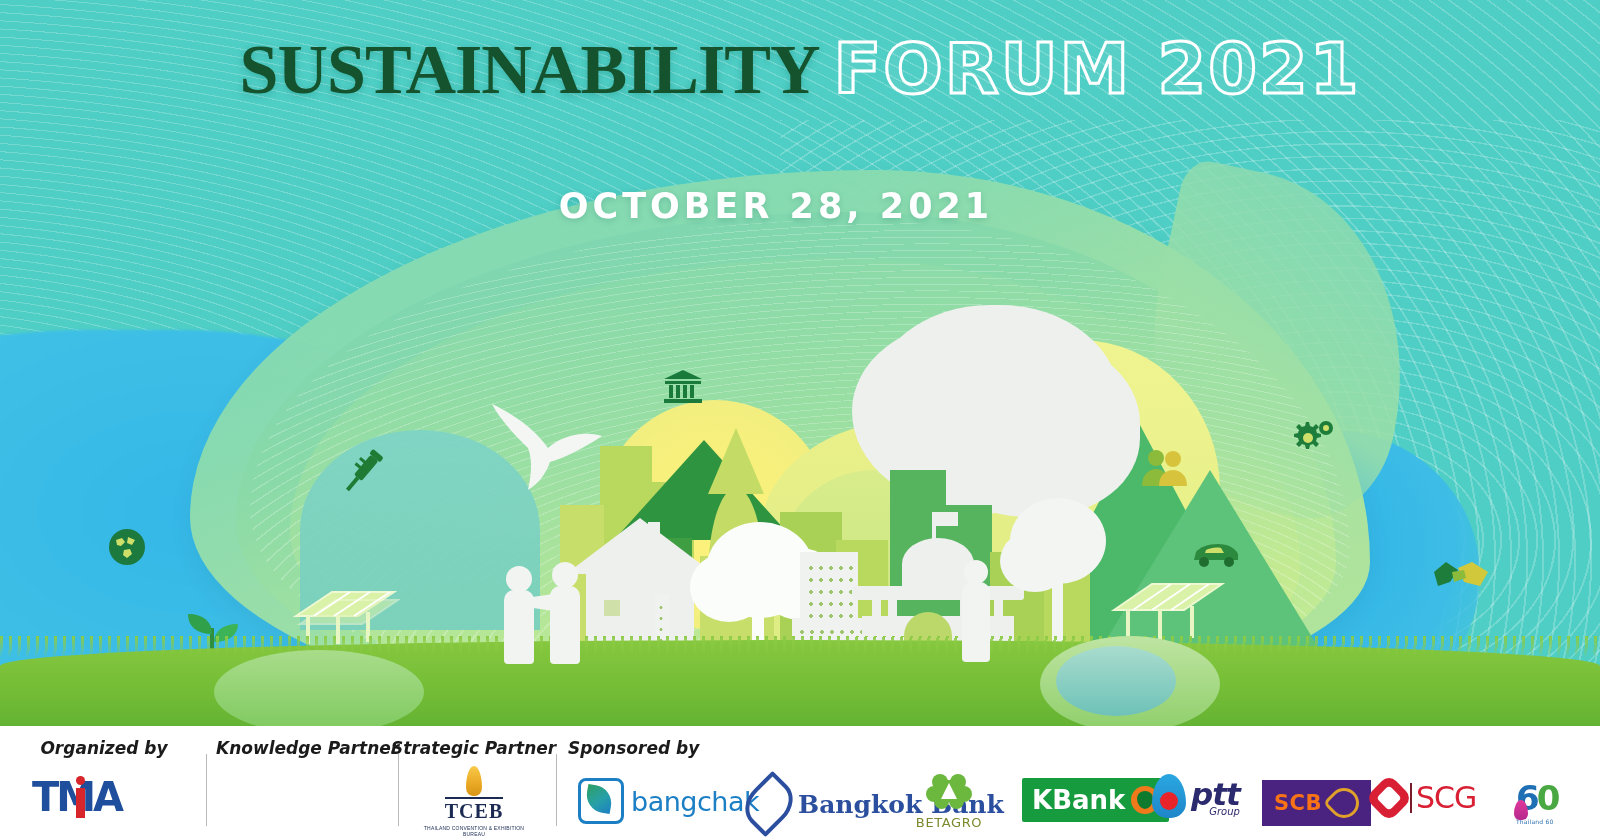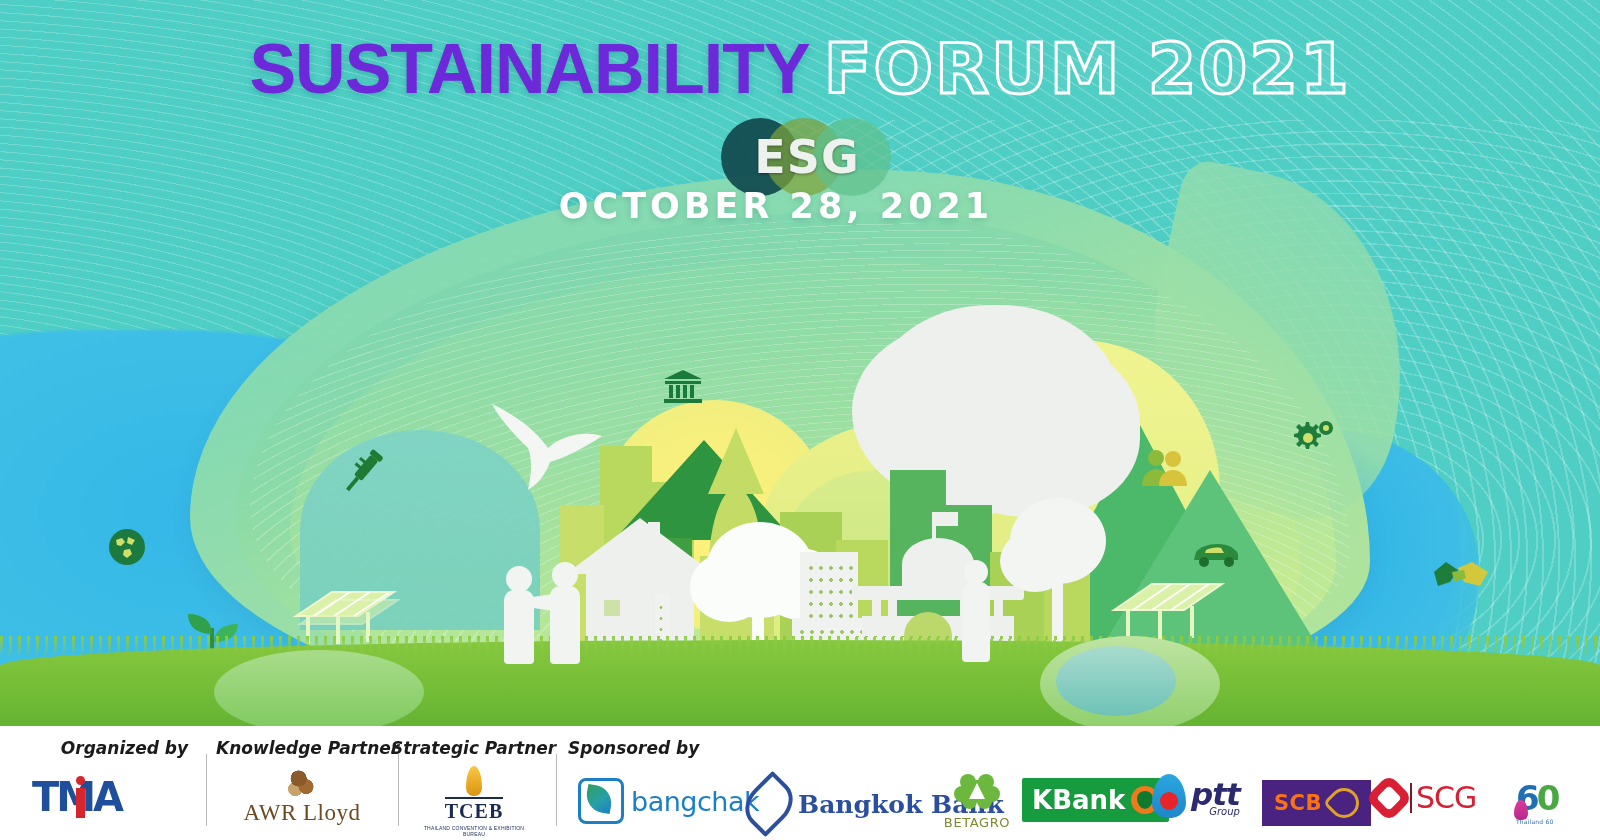--- a/index.html
+++ b/index.html
@@ -205,22 +205,22 @@
 
   
   .ico{position:absolute;}
 
   
   .headline{
     position:absolute;top:28px;left:0;width:1600px;text-align:center;
     white-space:nowrap;
   }
   .t-solid{
-    font-family:Liberation Sans, sans-serif;
-    font-weight:bold;font-size:70px;letter-spacing:-1px;color:#6d28d9;
+    font-family:Liberation Serif, serif;
+    font-weight:bold;font-size:70px;letter-spacing:-1px;color:#14532d;
     text-shadow:0 2px 7px rgba(0,90,80,.25);
   }
   .t-outline{
     font-family:"DejaVu Sans",sans-serif;
     font-weight:bold;font-size:70px;letter-spacing:2px;
     color:rgba(255,255,255,.06);
     -webkit-text-stroke:3px #ffffff;
     margin-left:14px;
   }
   .subline{
@@ -564,55 +564,44 @@
     <div class="person" style="left:524px;top:596px;width:32px;height:10px;transform:rotate(-8deg);"></div>
     <div class="person" style="left:964px;top:560px;width:24px;height:24px;border-radius:50%;"></div>
     <div class="person" style="left:962px;top:582px;width:28px;height:80px;border-radius:10px 10px 4px 4px;"></div>
   </div>
 
   <div class="headline">
     <span class="t-solid">SUSTAINABILITY</span><span class="t-outline">FORUM 2021</span>
   </div>
 
   <div class="subline">
-    <span class="esg">
-      <span class="esg-c esg-c1"></span>
-      <span class="esg-c esg-c2"></span>
-      <span class="esg-c esg-c3"></span>
-      <span class="esg-txt">ESG</span>
-    </span>
+    
   </div>
 
   <div class="dateline">
     <span class="t-date">OCTOBER 28, 2021</span>
   </div>
 
   <div class="sponsorbar">
 
-    <div class="grp" style="left:20px;top:12px;width:168px;text-align:right;">
+    <div class="grp" style="left:20px;top:12px;width:168px;">
       <div class="grp-label">Organized by</div>
     </div>
     <div class="logo-row" style="left:28px;top:48px;width:158px;justify-content:center;">
       <div class="tma">
         <span class="tma-txt">TMA</span>
         <span class="tma-reddot"></span>
         <span class="tma-red"></span>
       </div>
     </div>
 
     <div class="vdiv" style="left:206px;"></div>
 
     <div class="grp" style="left:216px;top:12px;width:168px;">
       <div class="grp-label">Knowledge Partner</div>
-    </div>
-    <div class="logo-row" style="left:228px;top:42px;width:148px;justify-content:center;">
-      <div class="awr">
-        <div class="awr-mark"></div>
-        <div class="awr-txt">AWR Lloyd</div>
-      </div>
     </div>
 
     <div class="vdiv" style="left:398px;"></div>
 
     <div class="grp" style="left:391px;top:12px;width:162px;">
       <div class="grp-label">Strategic Partner</div>
     </div>
     <div class="logo-row" style="left:412px;top:40px;width:124px;justify-content:center;">
       <div class="tceb">
         <div class="tceb-flame"></div>
@@ -636,21 +625,21 @@
       </div>
     </div>
 
     <div class="logo-row" style="left:748px;top:52px;">
       <div class="bbl">
         <div class="bbl-mark"></div>
         <div class="bbl-txt">Bangkok Bank</div>
       </div>
     </div>
 
-    <div class="logo-row" style="left:938px;top:48px;">
+    <div class="logo-row" style="left:910px;top:48px;">
       <div class="betagro">
         <div class="bg-mark">
           <span class="bg-p" style="left:6px;top:0;width:16px;height:16px;"></span>
           <span class="bg-p" style="left:24px;top:0;width:16px;height:16px;"></span>
           <span class="bg-p" style="left:0;top:12px;width:16px;height:16px;"></span>
           <span class="bg-p" style="left:30px;top:12px;width:16px;height:16px;"></span>
           <span class="bg-p" style="left:8px;top:20px;width:15px;height:15px;"></span>
           <span class="bg-p" style="left:23px;top:20px;width:15px;height:15px;"></span>
           <span class="bg-p" style="left:13px;top:6px;width:20px;height:22px;border-radius:30%;"></span>
           <span class="bg-tri"></span>

